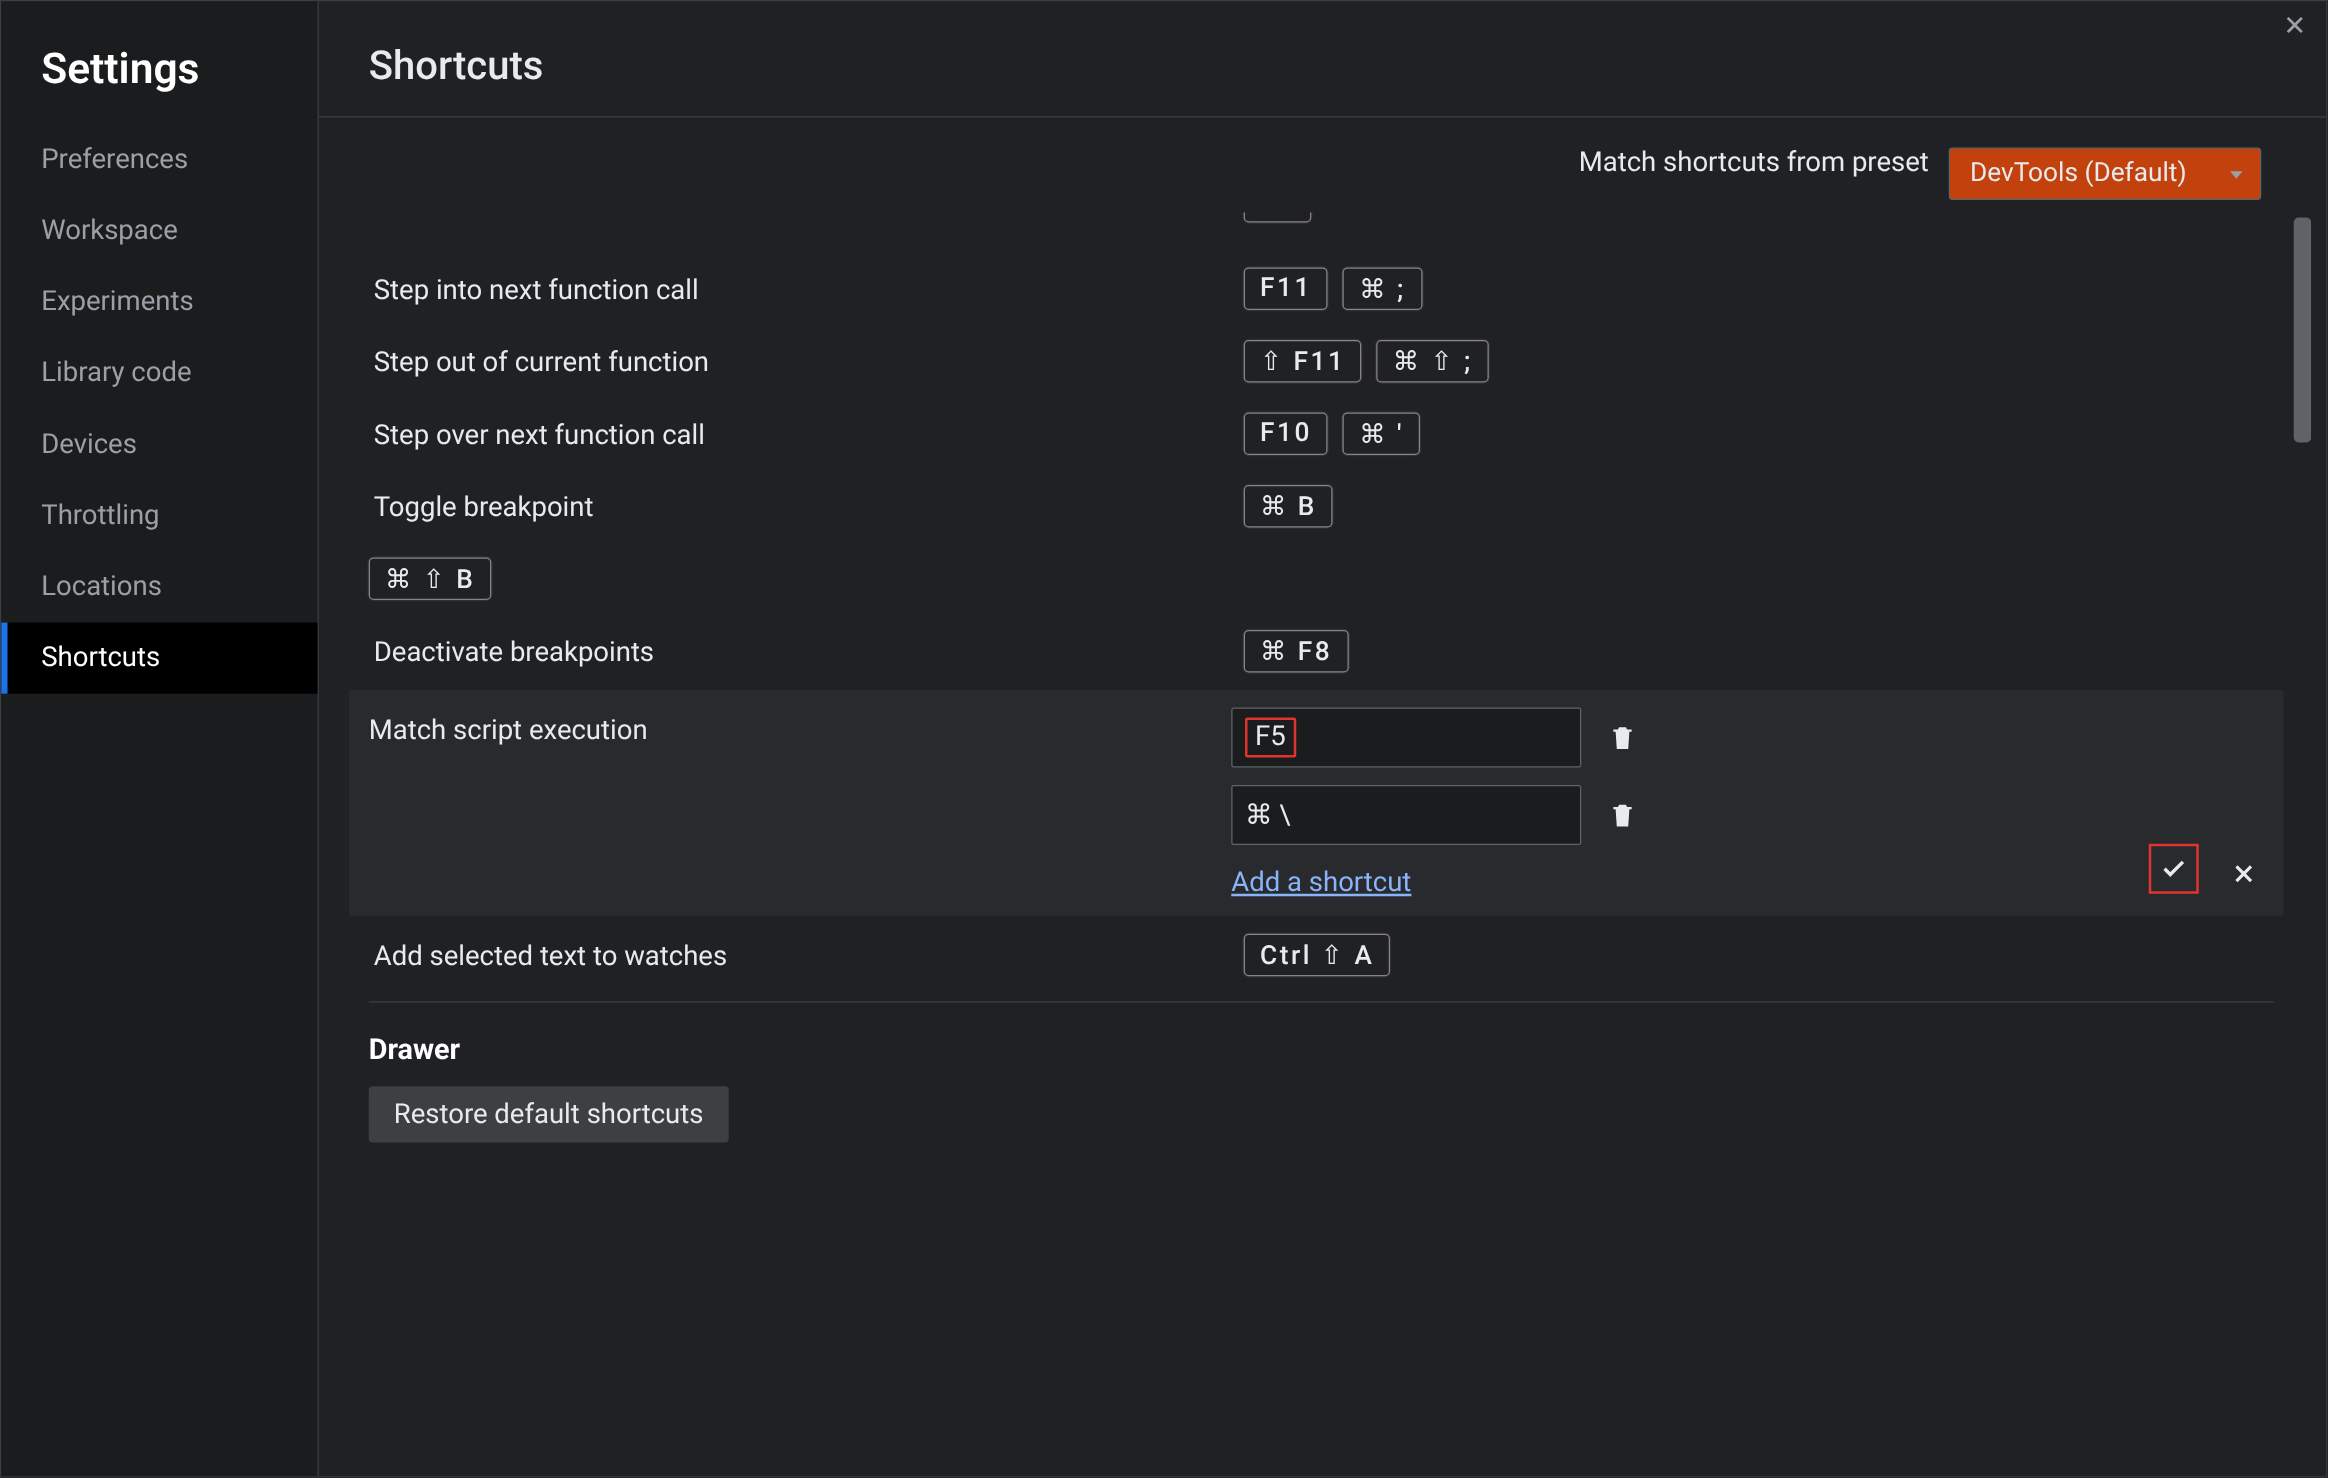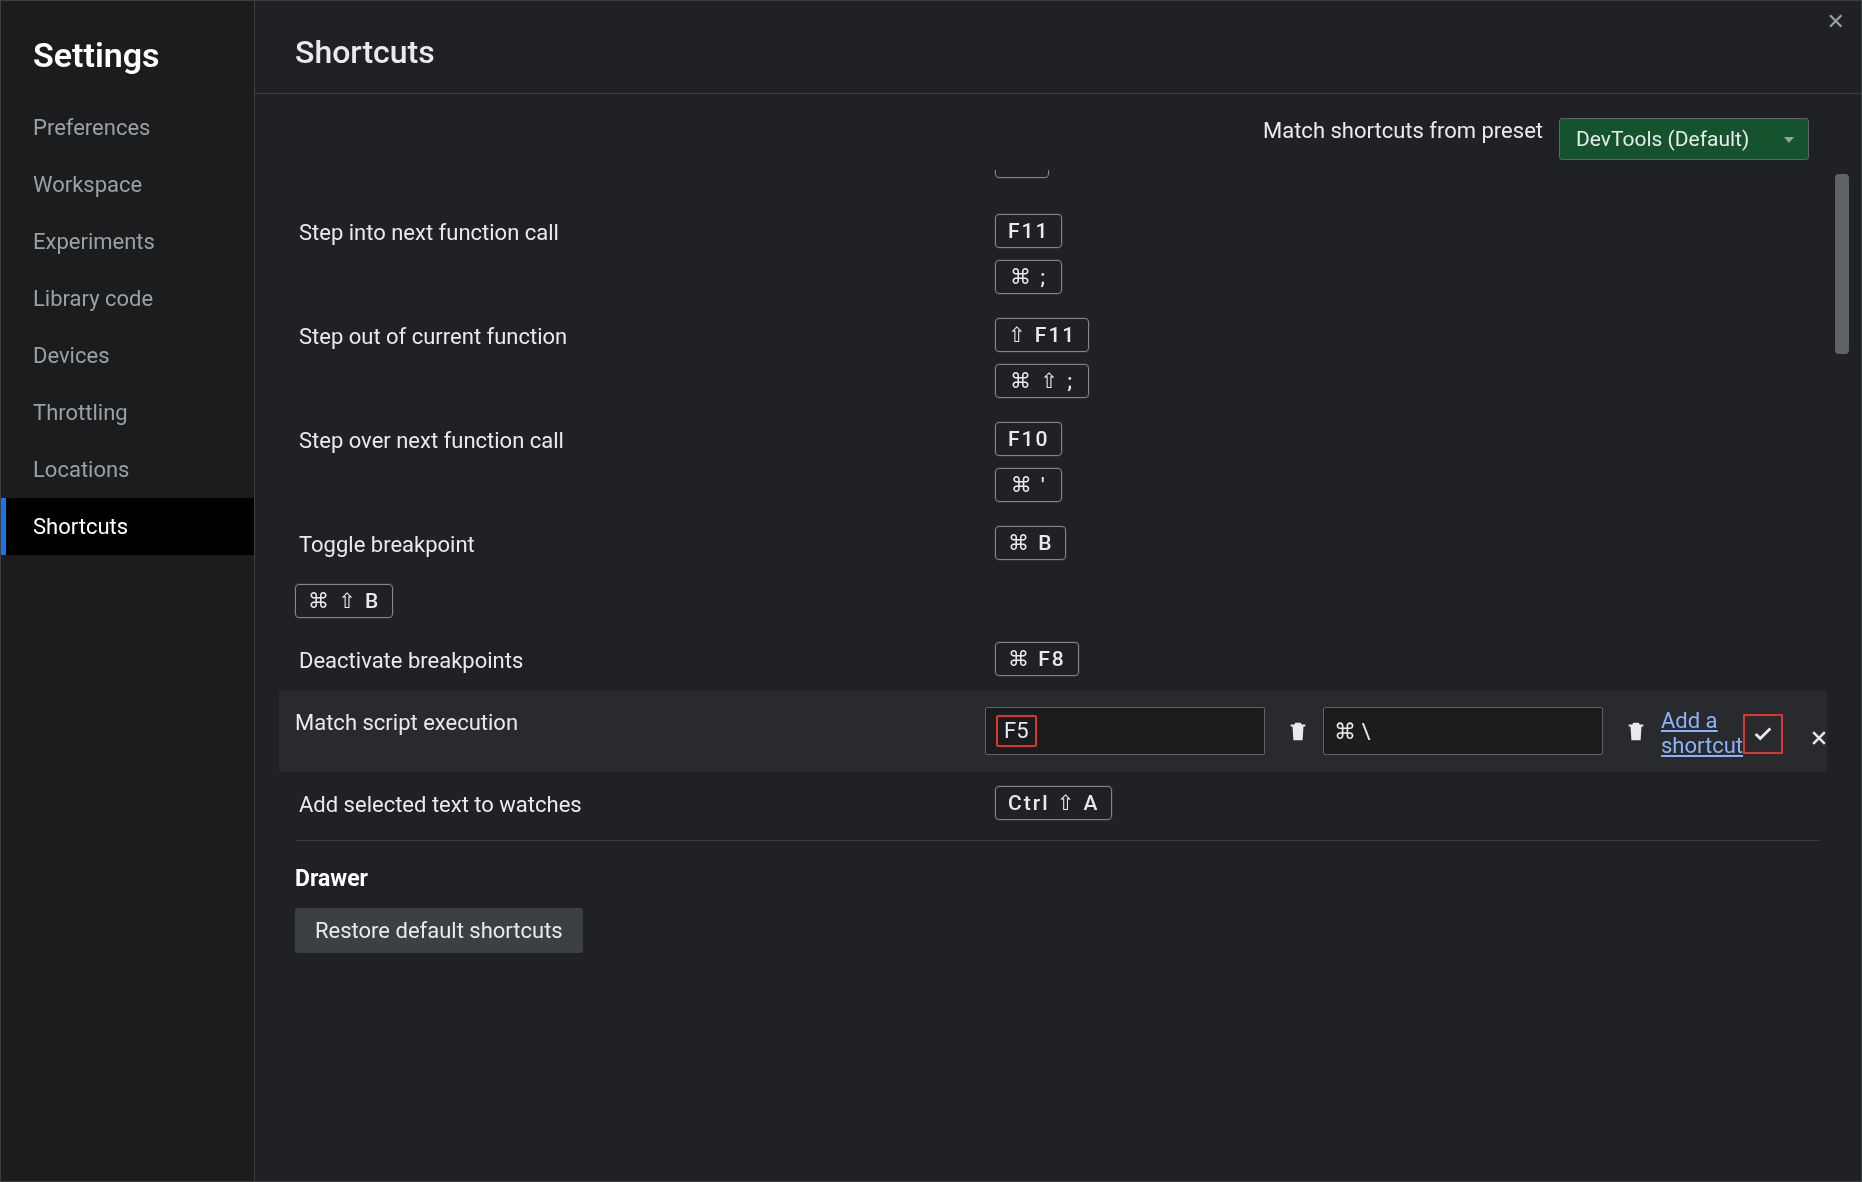--- a/index.html
+++ b/index.html
@@ -74,21 +74,21 @@
     justify-content: flex-end;
     align-items: flex-start;
     padding: 24px 52px 10px 40px;
     gap: 16px;
   }
   .preset-label {
     font-size: 22px;
     color: #e8eaed;
   }
   .preset-select {
-    background: #14532d;
+    background: #c2410c;
     border: 1px solid #5f6368;
     color: #e8eaed;
     font-size: 21px;
     padding: 8px 40px 8px 16px;
     border-radius: 3px;
     position: relative;
     cursor: pointer;
     min-width: 250px;
   }
   .preset-select::after {
@@ -130,21 +130,21 @@
   }
   .shortcut-label {
     flex: 0 0 700px;
     font-size: 22px;
     color: #e8eaed;
     padding-top: 6px;
     padding-left: 4px;
   }
   .shortcut-keys-col {
     display: flex;
-    flex-direction: column;
+    flex-direction: row;
     gap: 12px;
   }
   .key-chip {
     display: inline-flex;
     align-items: center;
     justify-content: center;
     gap: 6px;
     background: #202124;
     border: 1px solid #858585;
     box-shadow: 0 0 0 1px #303030;
@@ -173,21 +173,21 @@
     padding: 14px 8px 14px 16px;
     display: flex;
     align-items: flex-start;
   }
   .editing .shortcut-label {
     flex: 0 0 690px;
     padding-left: 0;
   }
   .edit-col {
     display: flex;
-    flex-direction: row;
+    flex-direction: column;
     gap: 14px;
   }
   .edit-input-row {
     display: flex;
     align-items: center;
     gap: 22px;
   }
   .edit-input {
     width: 280px;
     height: 48px;

